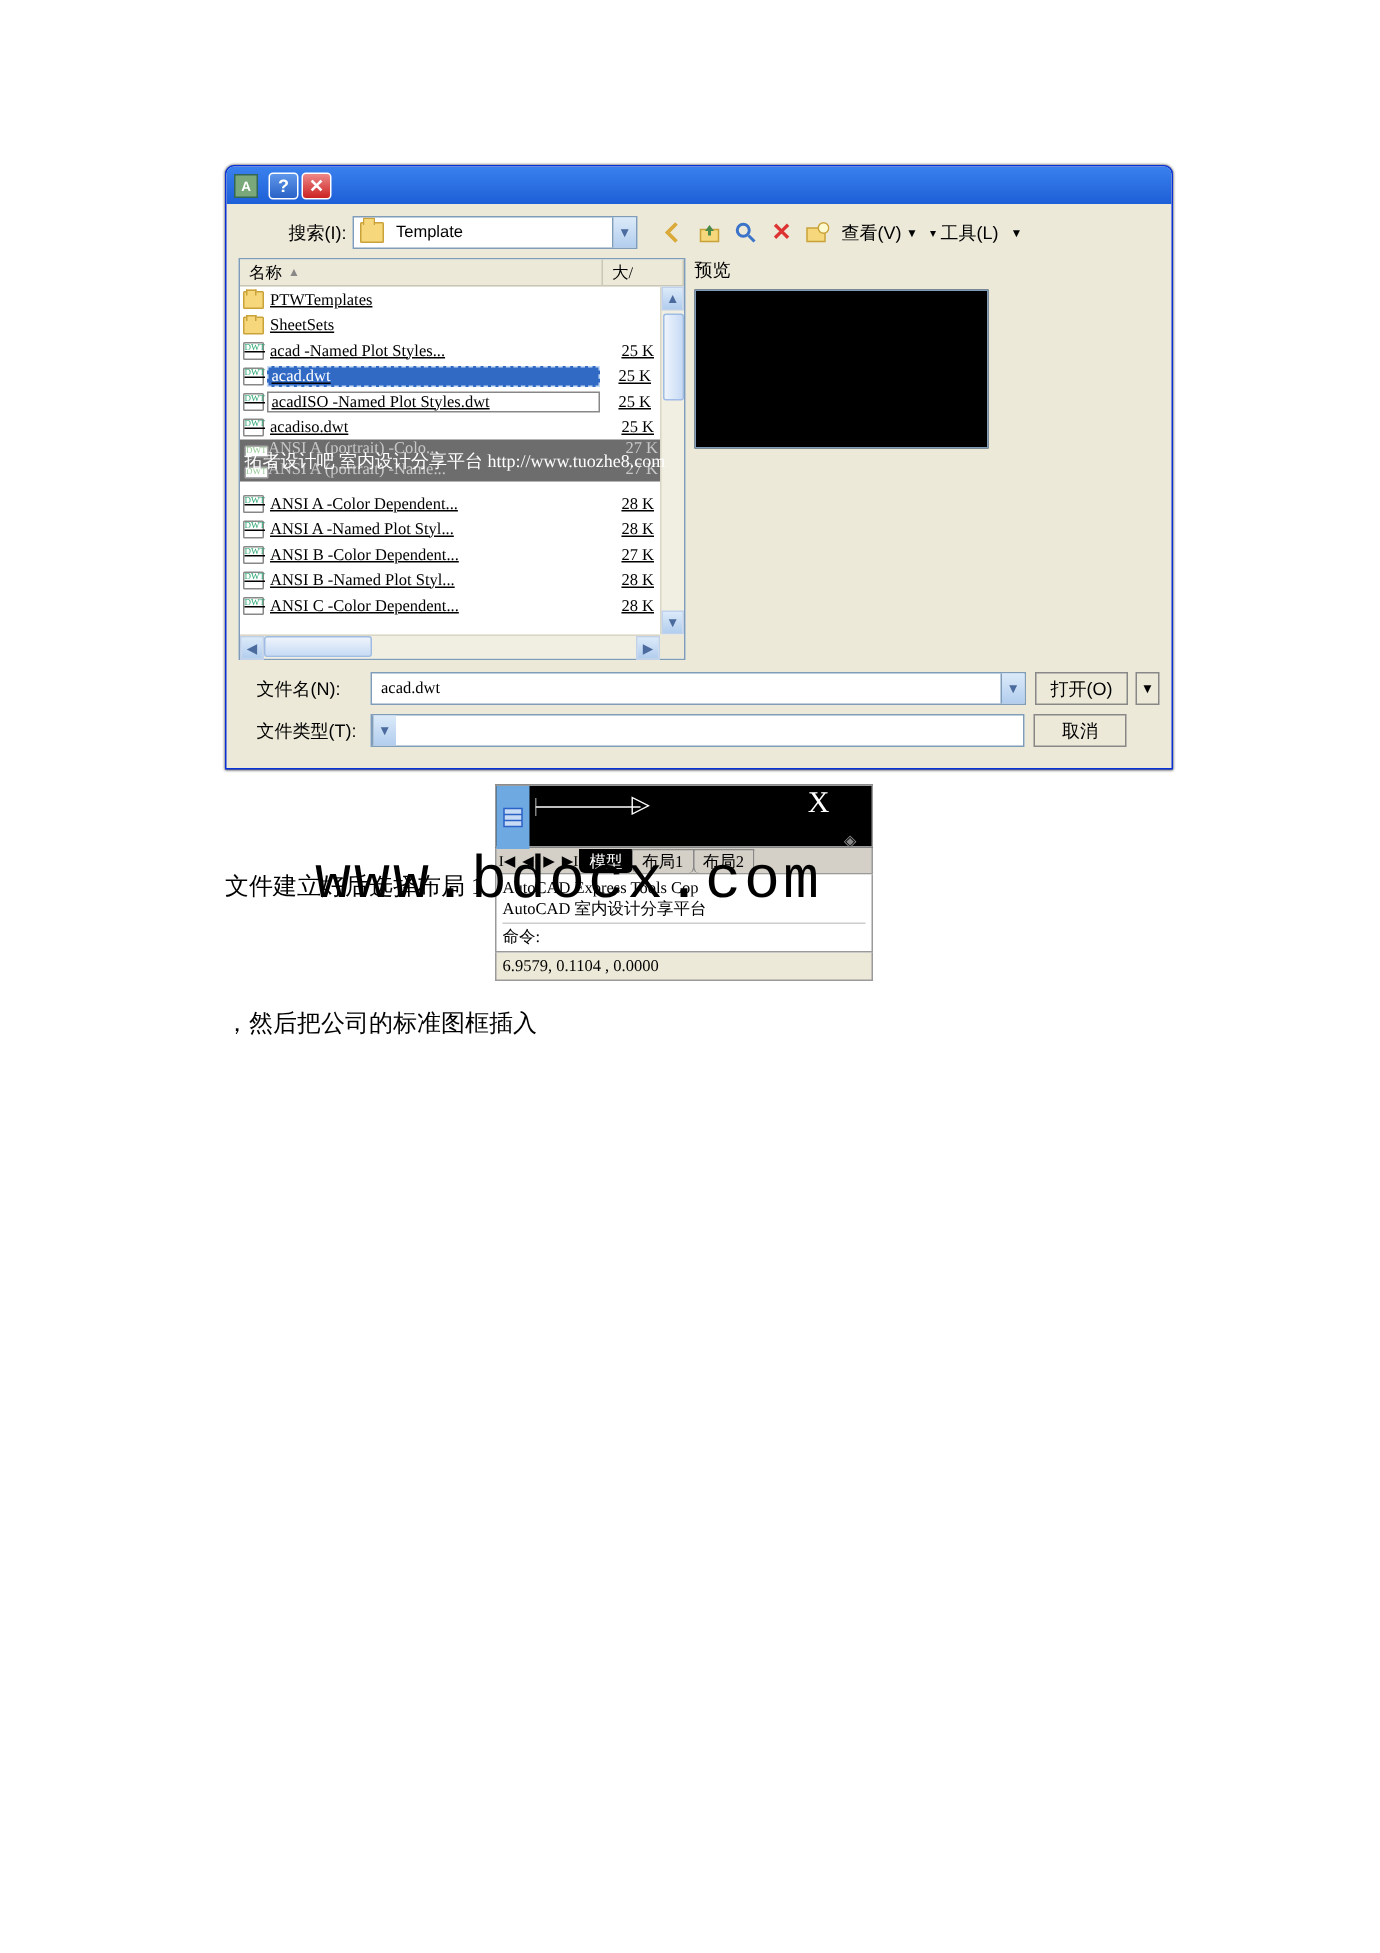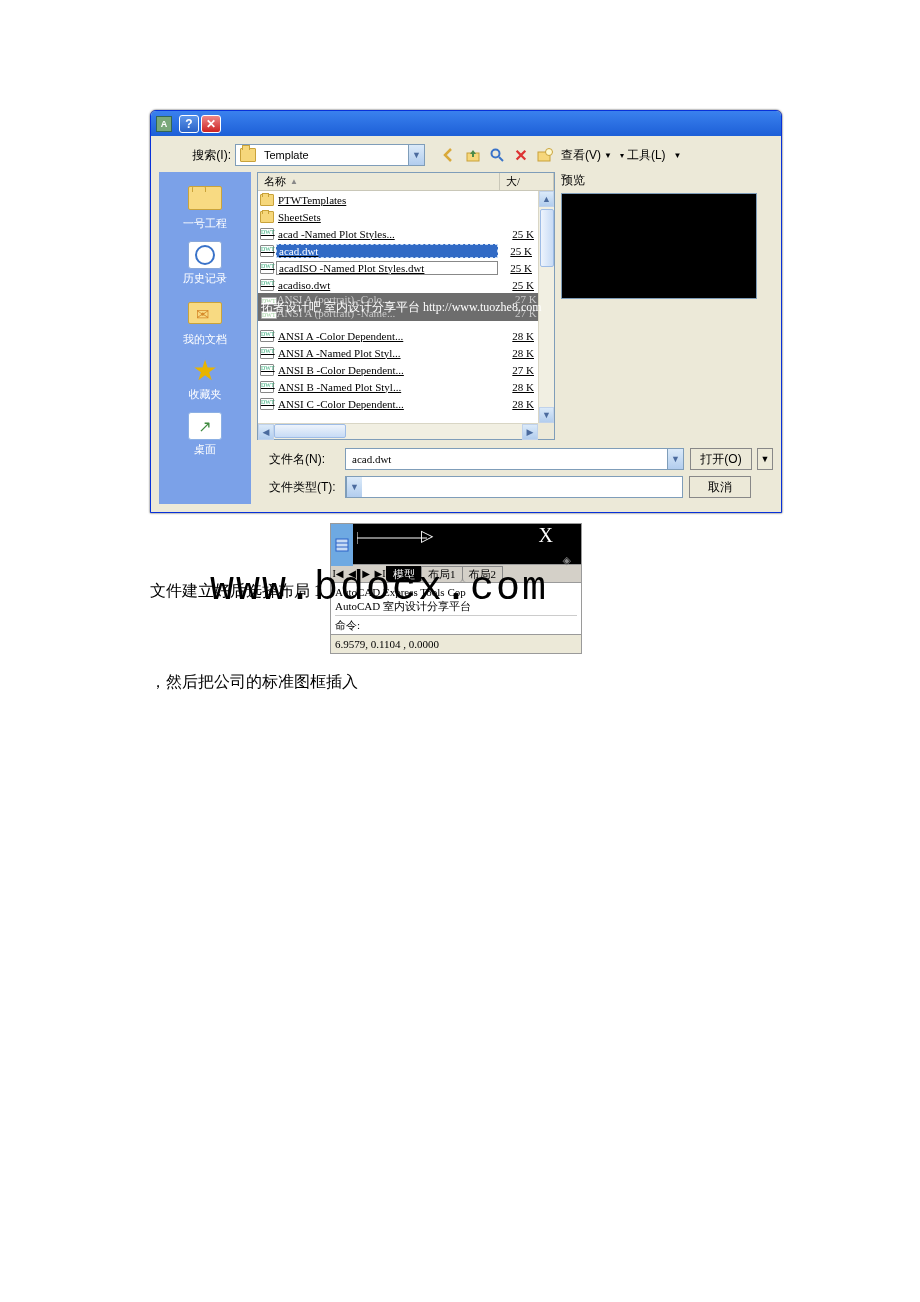--- a/index.html
+++ b/index.html
@@ -150,46 +150,20 @@
         <span class="tri">▾</span>
           <span>工具(L)</span>
       </span>
       <span class="tmenu">
           <span class="tri">▼</span>
         </span>
     </div>
 
     <div class="dlg-body">
 
-      <div class="places">
-        <div class="place">
-          <div class="pico">
-              <div class="pi-folder"></div>
-            </div>
-          <div>一号工程</div>
-        </div>
-        <div class="place">
-          <div class="pico pi-hist"></div>
-          <div>历史记录</div>
-        </div>
-        <div class="place">
-          <div class="pico">
-              <div class="pi-docs"></div>
-            </div>
-          <div>我的文档</div>
-        </div>
-        <div class="place">
-          <div class="pico pi-star">★</div>
-          <div>收藏夹</div>
-        </div>
-        <div class="place">
-          <div class="pico pi-desk">↗</div>
-          <div>桌面</div>
-        </div>
-      </div>
 
       <div class="right">
         <div class="upper">
           <div class="filelist">
             <div class="fl-head">
               <div class="cell c-name">
                   <span>名称</span>
                   <span class="sort-asc">▲</span>
                 </div>
               <div class="cell c-size">

